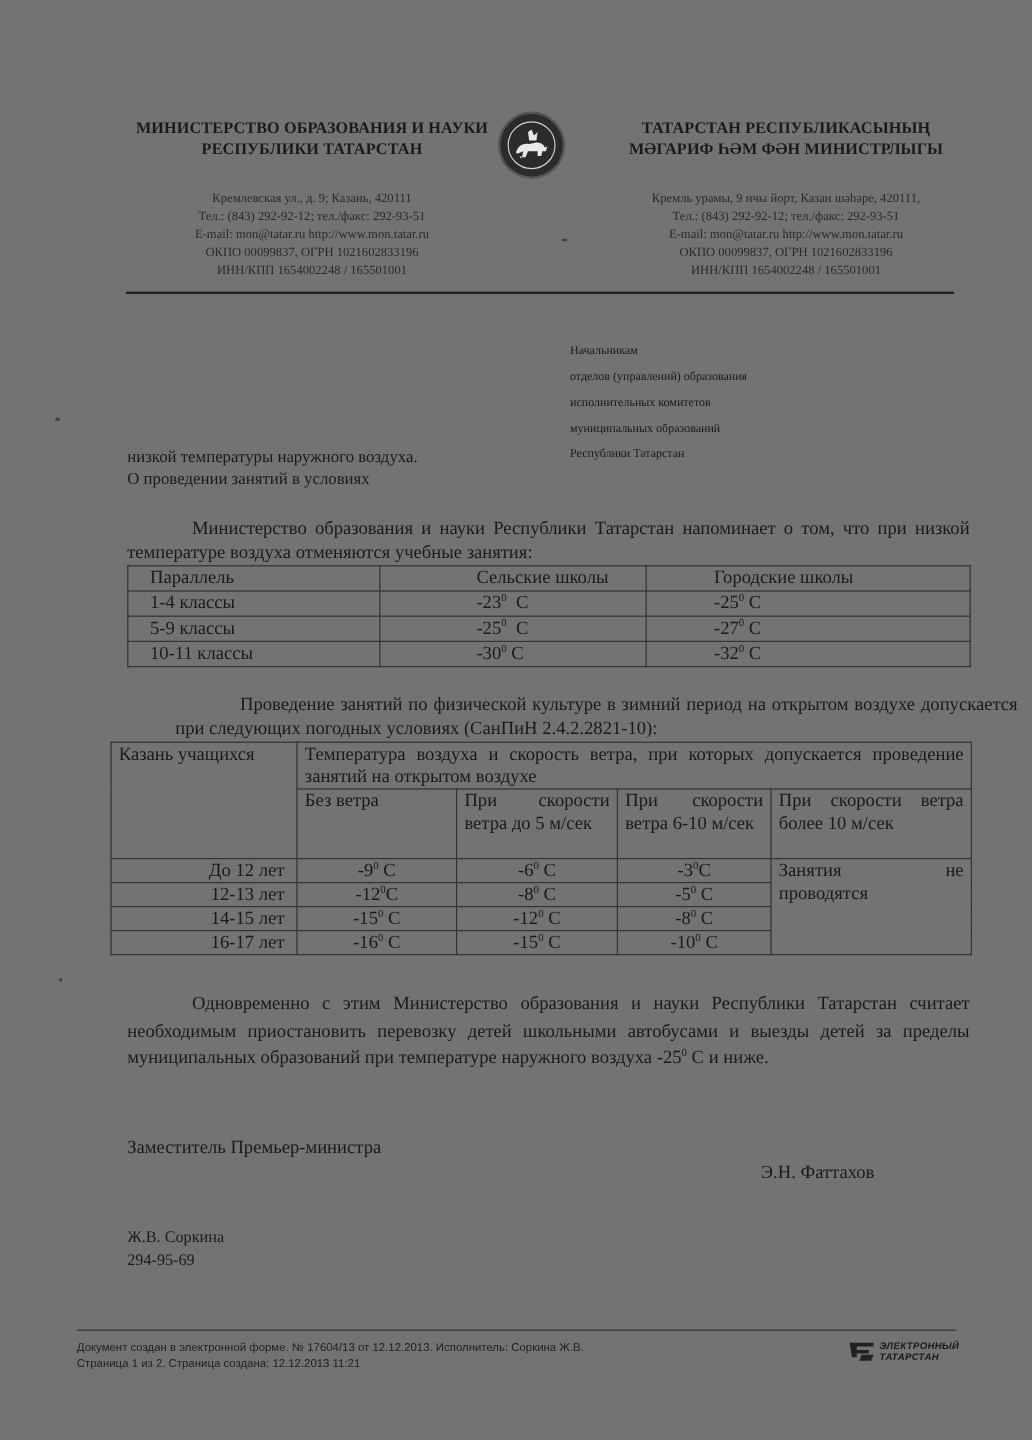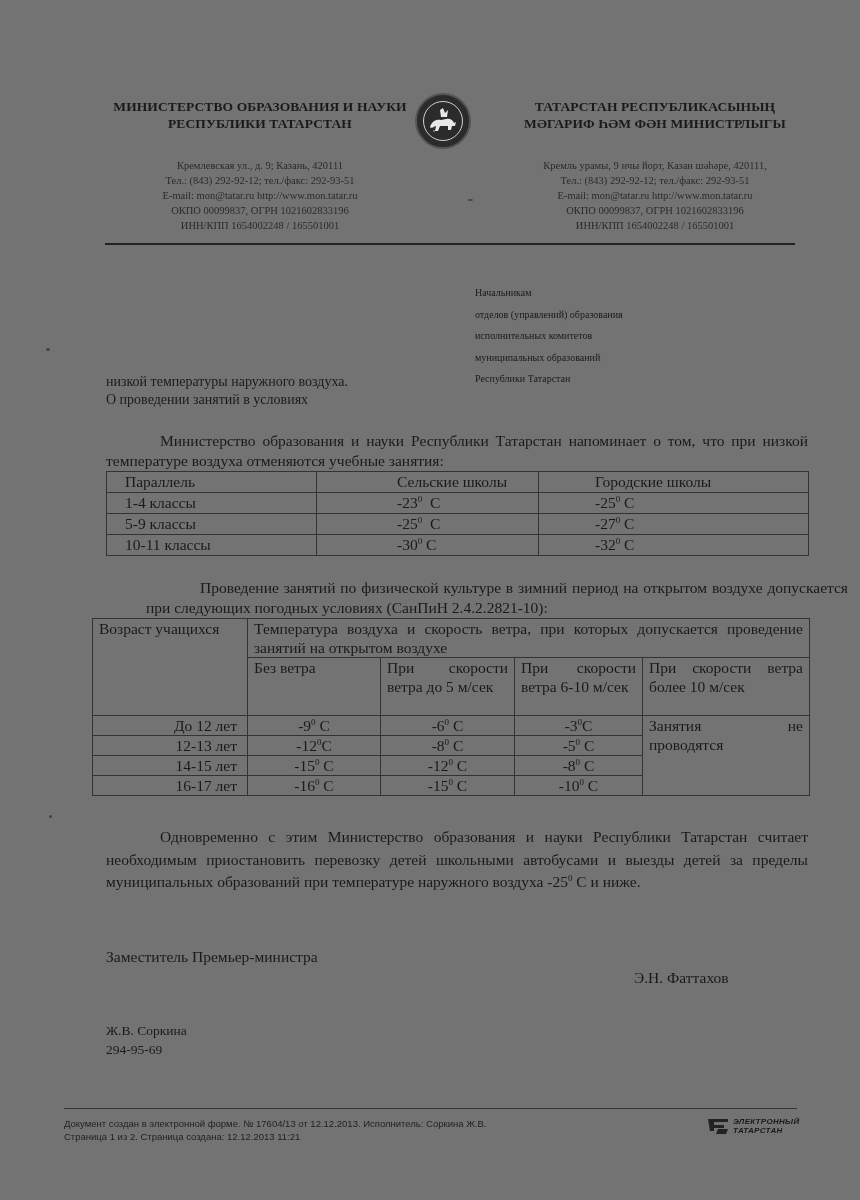--- a/index.html
+++ b/index.html
@@ -138,21 +138,21 @@
       <td class="c3"><span>-32</span><sup>0</sup>&nbsp;<span>С</span></td>
     </tr>
   </tbody>
     </table>
 
   <div class="para indent" style="top:578px;margin-left:40px;">Проведение занятий по физической культуре в зимний период на открытом воздухе допускается при следующих погодных условиях (СанПиН 2.4.2.2821-10):</div>
 
   <table class="t2">
     <tbody>
         <tr>
-      <td class="hdrl" rowspan="2" style="width:155px;">Возраст учащихся</td>
+      <td class="hdrl" rowspan="2" style="width:155px;">Казань учащихся</td>
       <td class="just" colspan="4" style="text-align-last:left;">Температура воздуха и скорость ветра, при которых допускается проведение занятий на открытом воздухе</td>
     </tr>
     <tr>
       <td class="hdrl" style="height:58px;">Без ветра</td>
       <td class="just" style="text-align-last:left;">При скорости ветра до 5 м/сек</td>
       <td class="just" style="text-align-last:left;margin-top:15px;">При скорости ветра 6-10 м/сек</td>
       <td class="just" style="text-align-last:left;">При скорости ветра более 10 м/сек</td>
     </tr>
     <tr>
       <td class="age">До 12 лет</td>

